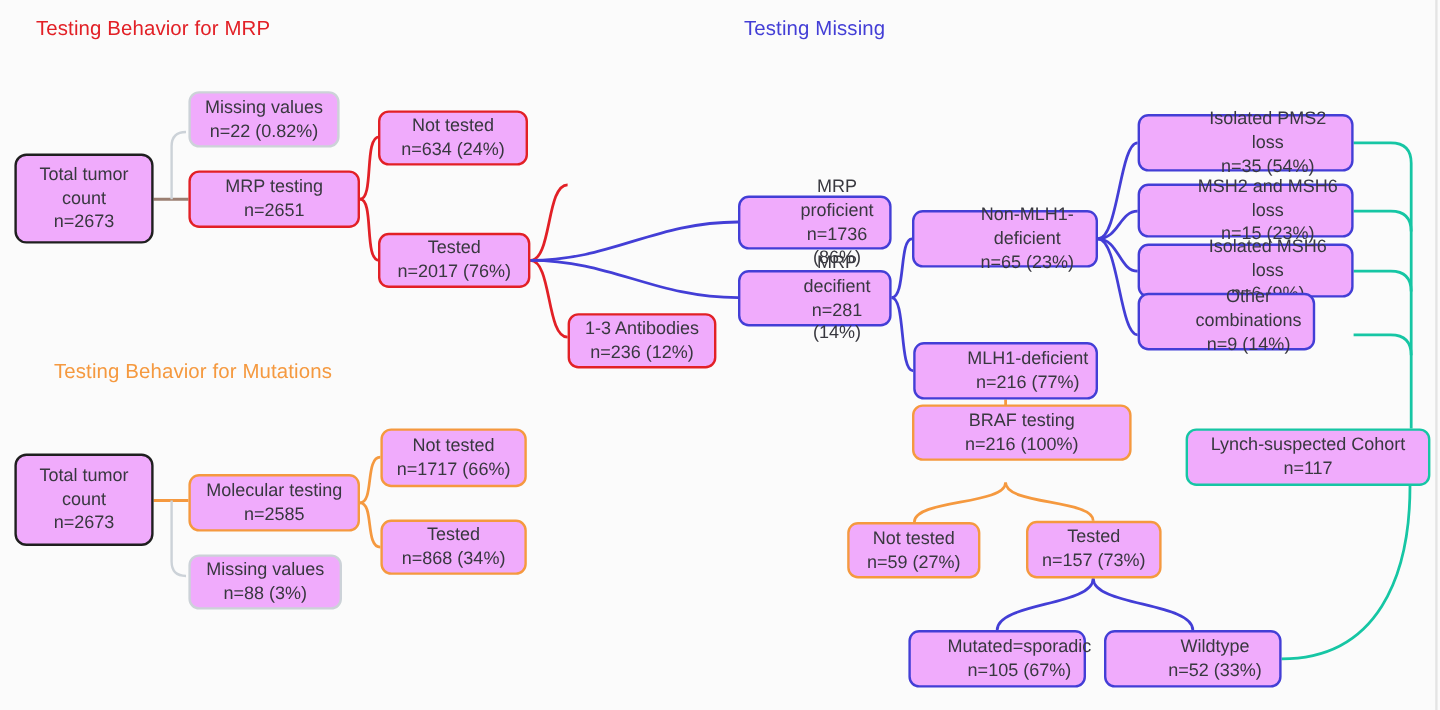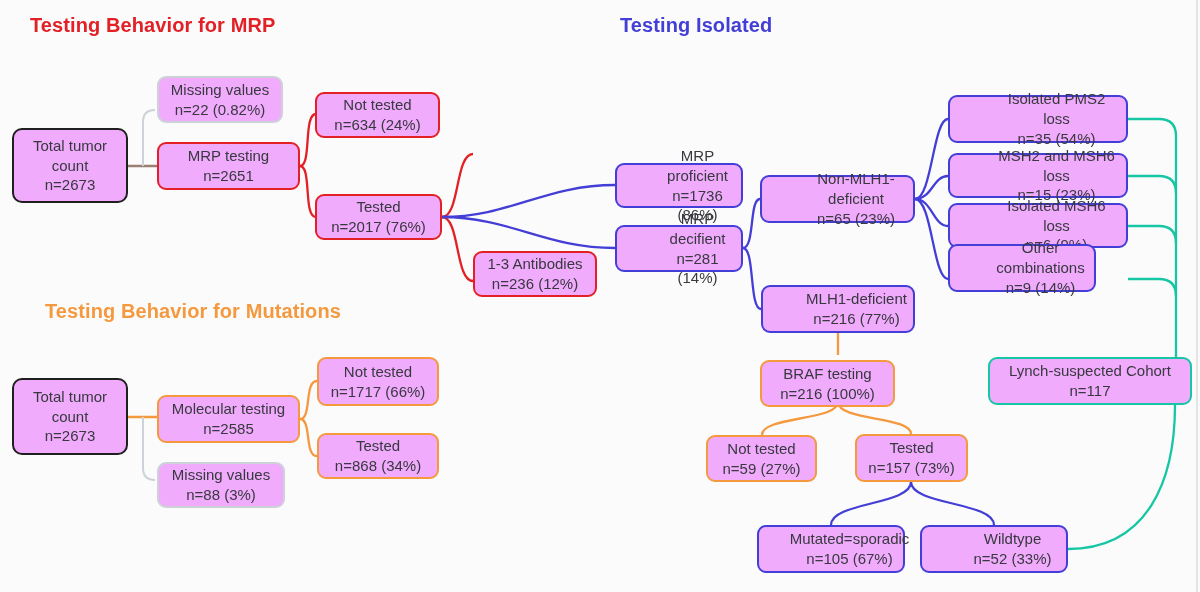--- a/index.html
+++ b/index.html
@@ -11,22 +11,22 @@
     position:relative;
     width:1200px;height:592px;
     background:var(--c-bg);
     overflow:hidden;
   }
   .connectors{
     position:absolute;left:0;top:0;width:1200px;height:592px;
   }
   .title{
     position:absolute;
-    font-weight:700;
-    font-size:20px;
+    font-weight:400;
+    font-size:17px;
     letter-spacing:.1px;
     white-space:nowrap;
   }
   .title.red{color:var(--c-red);}
   .title.blue{color:var(--c-blue);}
   .title.orange{color:var(--c-orange);margin-left:12px;}
   .node{
     position:absolute;
     box-sizing:border-box;
     background:#f0abfc;
@@ -88,21 +88,21 @@
     <path d="M 300 419 C 312 419 304 456 317 456" stroke="var(--c-orange)" stroke-width="2.3"></path>
 
     <path d="M 1128 119 H 1159 Q 1176 119 1176 136 V 357" stroke="var(--c-teal)" stroke-width="2.3"></path>
     <path d="M 1128 176 H 1159 Q 1176 176 1176 193" stroke="var(--c-teal)" stroke-width="2.3"></path>
     <path d="M 1128 226 H 1159 Q 1176 226 1176 243" stroke="var(--c-teal)" stroke-width="2.3"></path>
     <path d="M 1128 279 H 1159 Q 1176 279 1176 296" stroke="var(--c-teal)" stroke-width="2.3"></path>
     <path d="M 1175 405 C 1175 480 1148 549 1068 549" stroke="var(--c-teal)" stroke-width="2.3"></path>
   </svg>
 
   <div class="title red" style="left:30px;top:14px">Testing Behavior for MRP</div>
-  <div class="title blue" style="left:620px;top:14px">Testing Isolated</div>
+  <div class="title blue" style="left:620px;top:14px">Testing Missing</div>
   <div class="title orange" style="left:33px;top:300px">Testing Behavior for Mutations</div>
 
   <div class="node black" style="left:12px;top:128px;width:116px;height:75px">
     <span>Total tumor count</span>
     <span>n=2673</span>
   </div>
   <div class="node gray" style="left:157px;top:76px;width:126px;height:47px">
     <span>Missing values</span>
     <span>n=22 (0.82%)</span>
   </div>
@@ -111,21 +111,21 @@
     <span>n=2651</span>
   </div>
   <div class="node red" style="left:315px;top:92px;width:125px;height:46px">
     <span>Not tested</span>
     <span>n=634 (24%)</span>
   </div>
   <div class="node red" style="left:315px;top:194px;width:127px;height:46px">
     <span>Tested</span>
     <span>n=2017 (76%)</span>
   </div>
-  <div class="node red" style="left:473px;top:251px;width:124px;height:46px">
+  <div class="node red" style="left:473px;top:261px;width:124px;height:46px">
     <span>1-3 Antibodies</span>
     <span>n=236 (12%)</span>
   </div>
 
   <div class="node blue" style="left:615px;top:163px;width:128px;height:45px">
     <span>MRP proficient</span>
     <span>n=1736 (86%)</span>
   </div>
   <div class="node blue" style="left:615px;top:225px;width:128px;height:47px">
     <span>MRP decifient</span>
@@ -148,21 +148,21 @@
     <span>n=15 (23%)</span>
   </div>
   <div class="node blue" style="left:948px;top:203px;width:180px;height:45px">
     <span>Isolated MSH6 loss</span>
     <span>n=6 (9%)</span>
   </div>
   <div class="node blue" style="left:948px;top:244px;width:148px;height:48px">
     <span>Other combinations</span>
     <span>n=9 (14%)</span>
   </div>
-  <div class="node orange" style="left:760px;top:360px;width:135px;height:47px">
+  <div class="node orange" style="left:760px;top:337px;width:183px;height:47px">
     <span>BRAF testing</span>
     <span>n=216 (100%)</span>
   </div>
   <div class="node orange" style="left:706px;top:435px;width:111px;height:47px">
     <span>Not tested</span>
     <span>n=59 (27%)</span>
   </div>
   <div class="node orange" style="left:855px;top:434px;width:113px;height:48px">
     <span>Tested</span>
     <span>n=157 (73%)</span>

